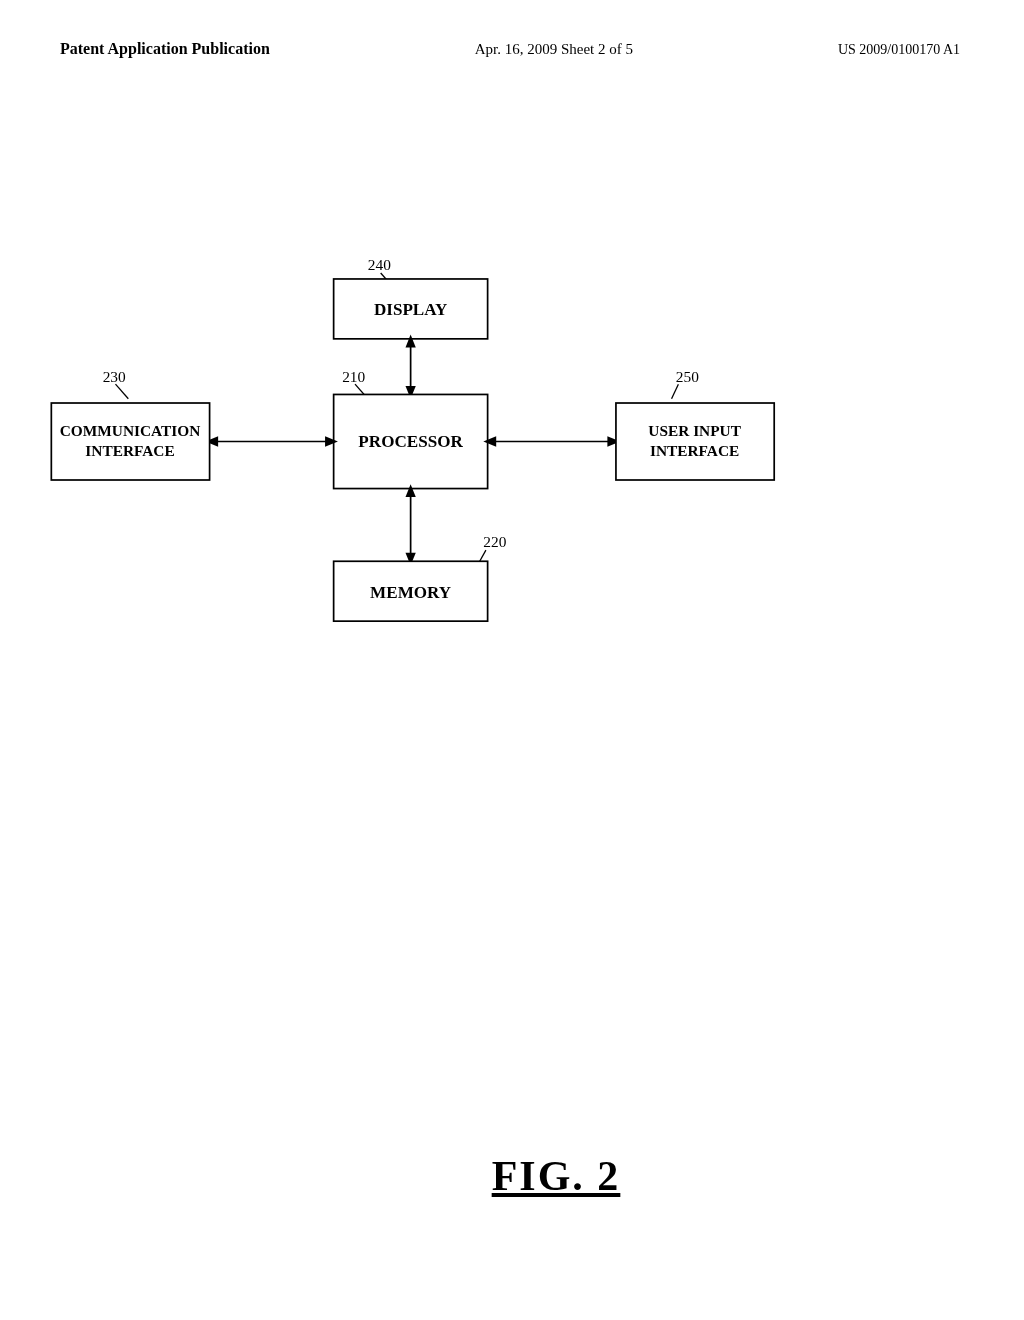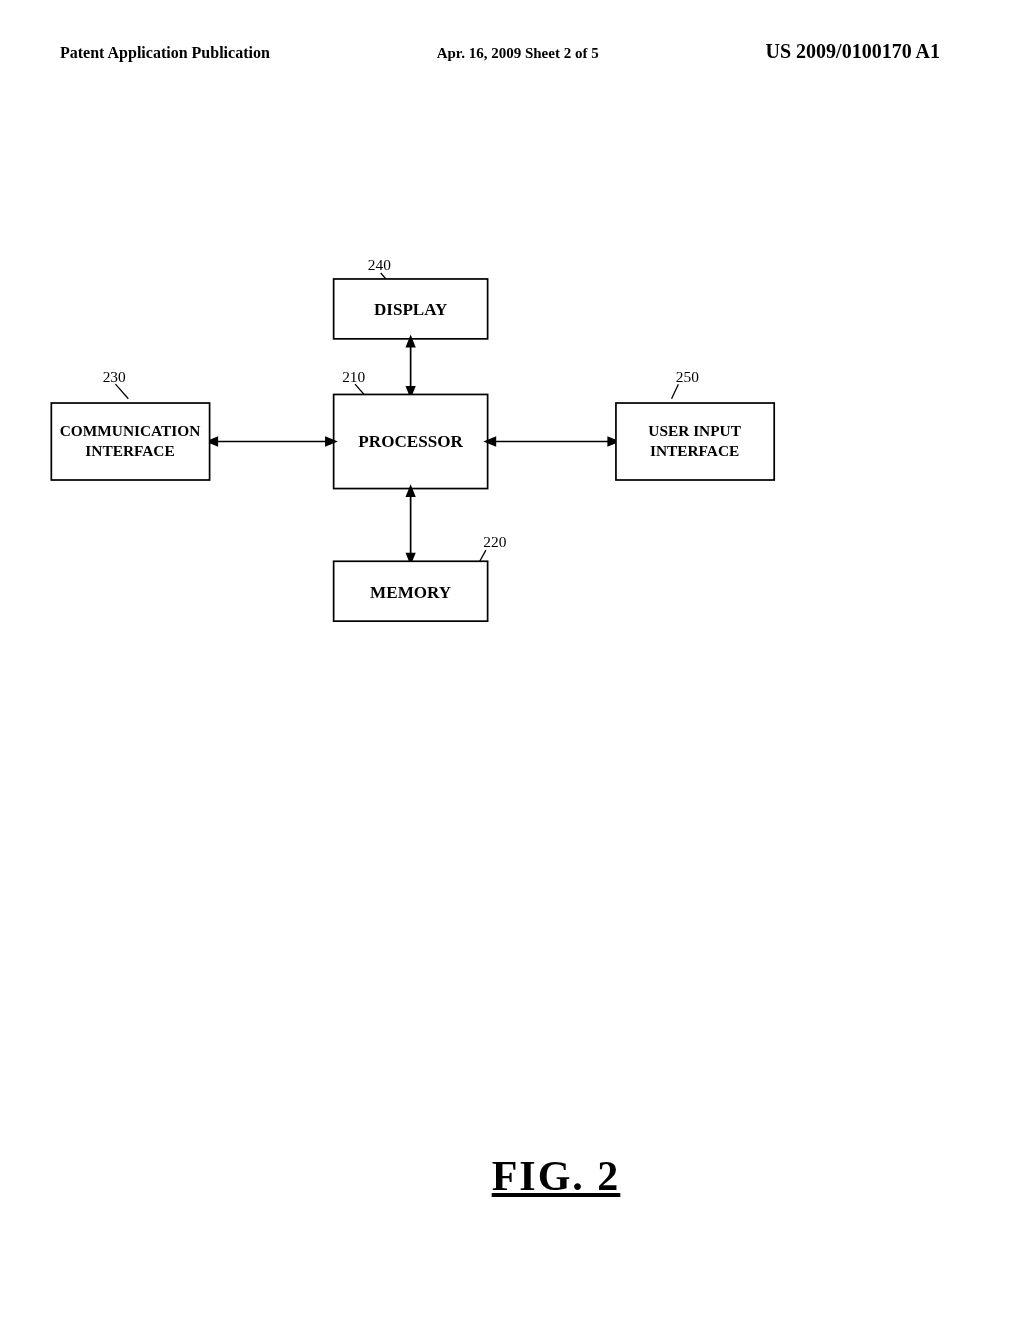--- a/index.html
+++ b/index.html
@@ -11,38 +11,37 @@
       font-family: 'Times New Roman', Times, serif;
       position: relative;
       overflow: hidden;
     }
 
     
     .header {
       display: flex;
       justify-content: space-between;
       align-items: baseline;
-      padding: 40px 84px 0 60px;
+      padding: 40px 64px 0 60px;
       font-size: 15px;
     }
 
     .header-left {
       font-weight: bold;
       font-size: 16px;
     }
 
     .header-center {
       font-size: 15px;
       text-align: right;
-      font-weight: bold;
     }
 
     .header-right {
-      font-size: 20px;
-      font-weight: bold;
+      font-size: 14px;
+      font-weight: normal;
     }
 
     
     .diagram-area {
       position: absolute;
       top: 180px;
       left: 0;
       width: 876px;
       height: 600px;
     }

